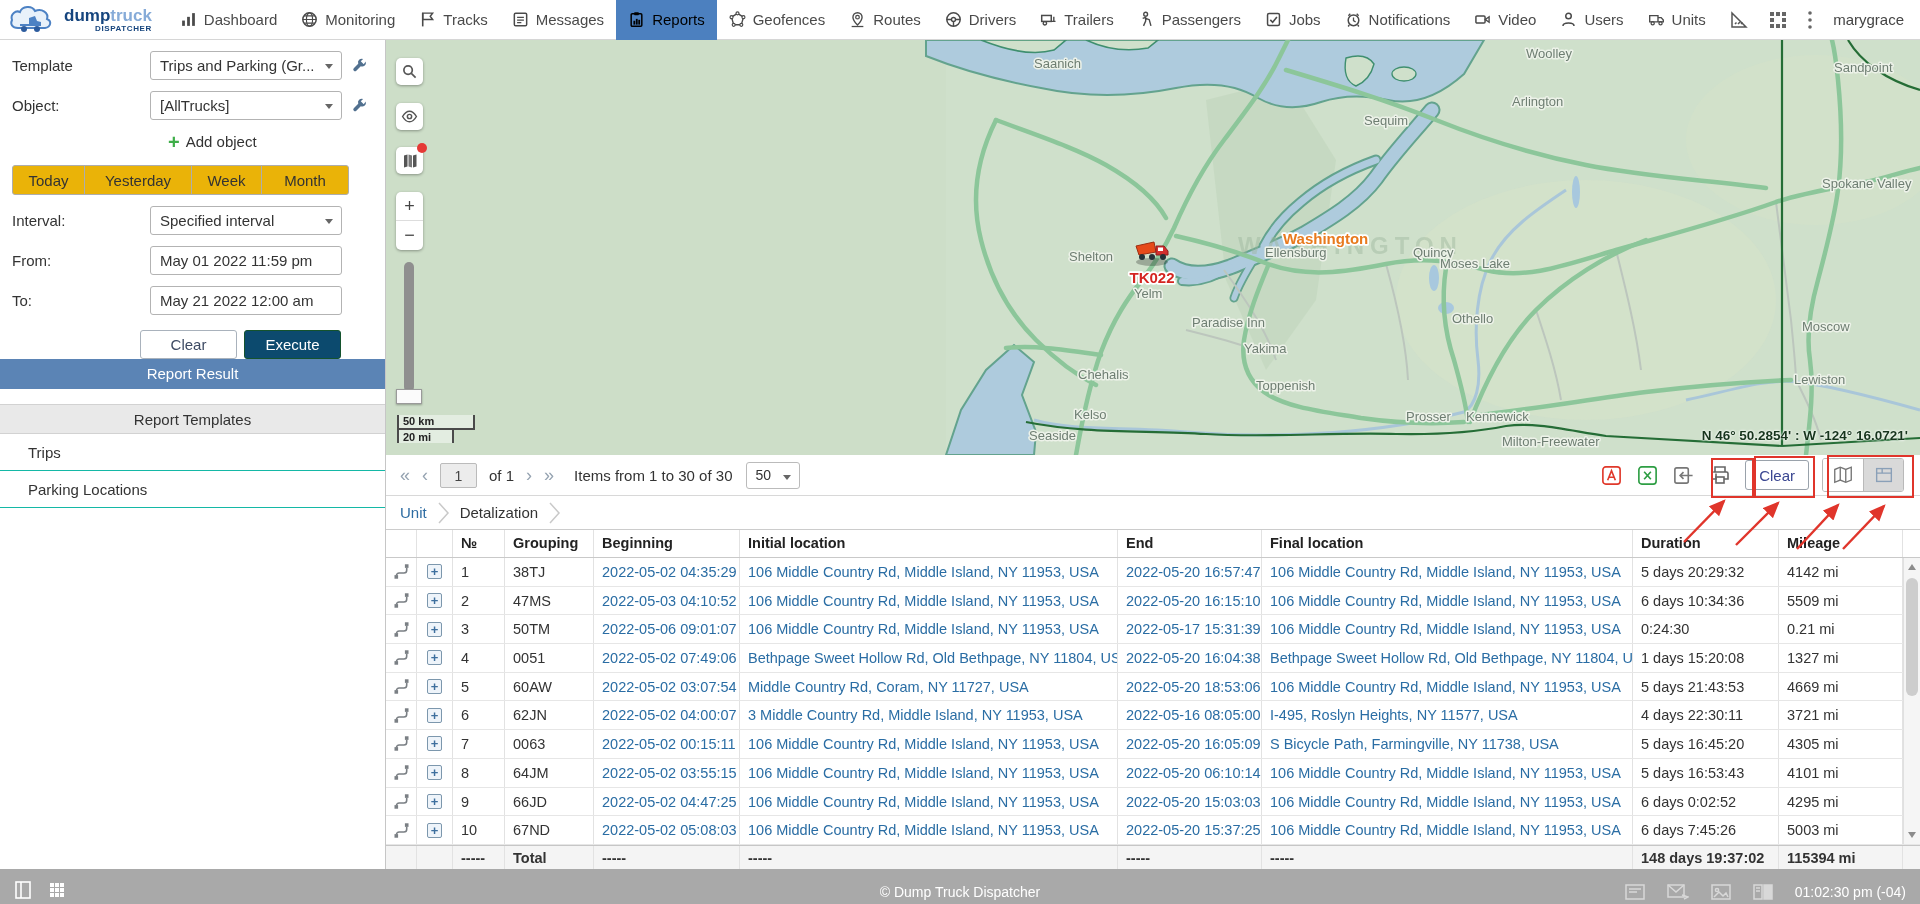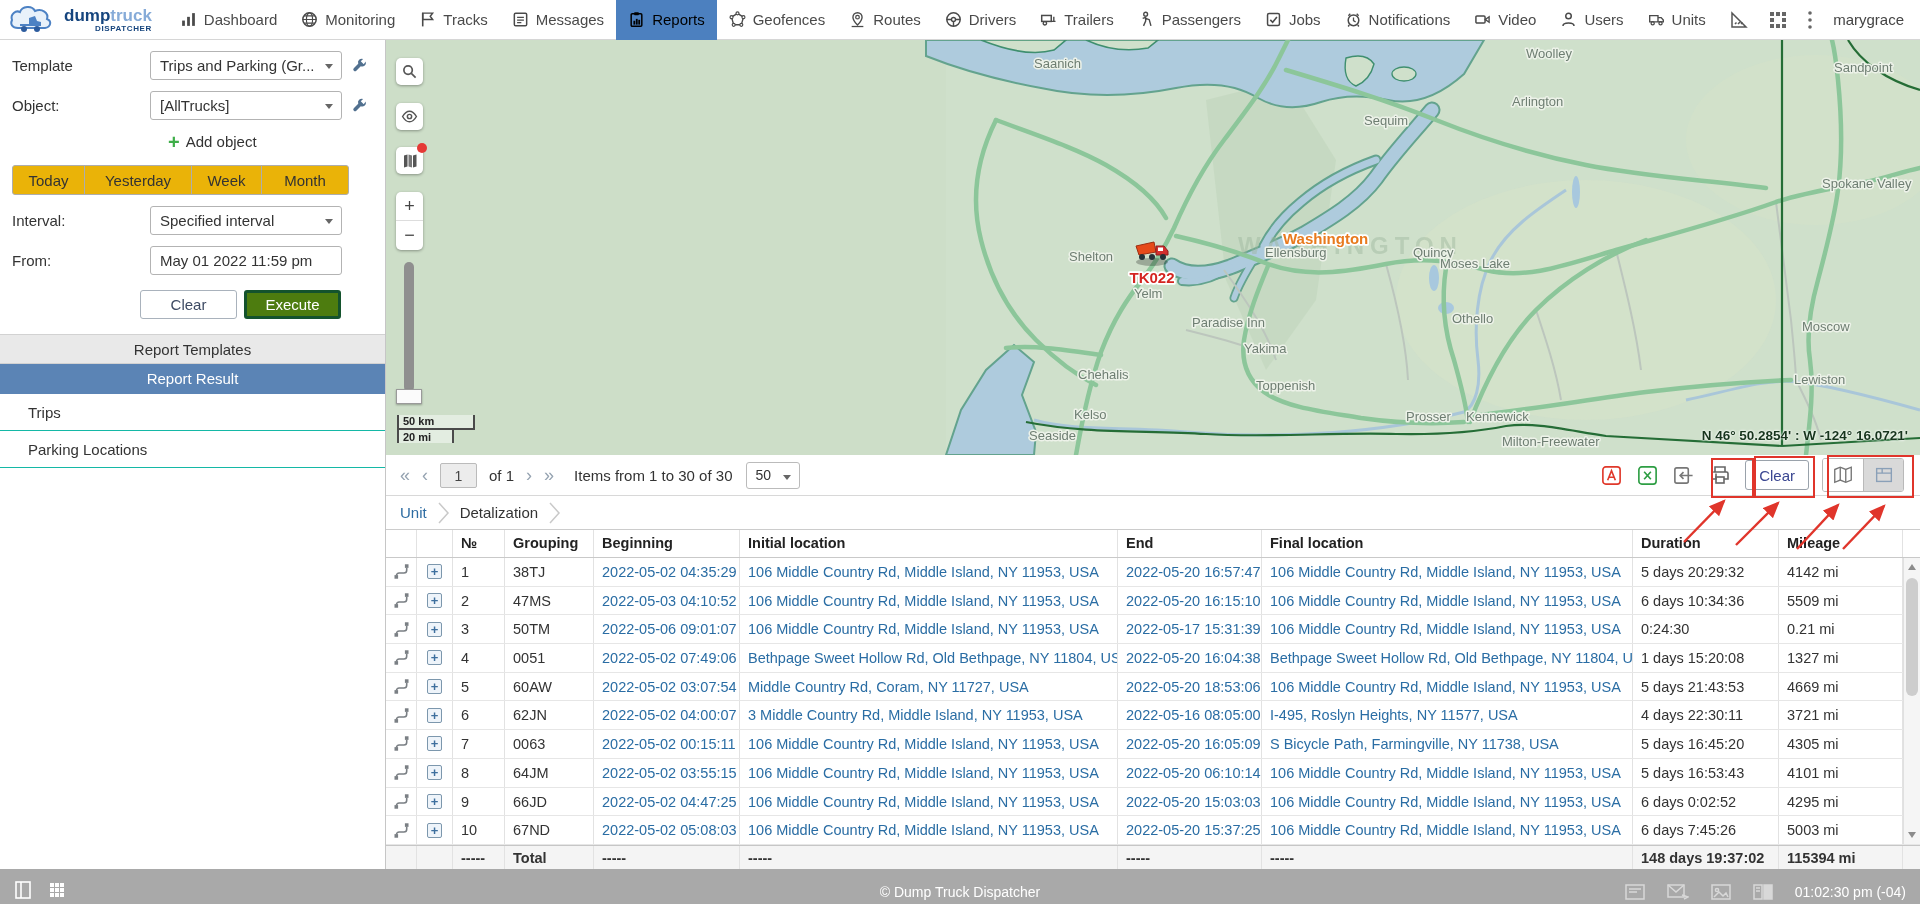--- a/index.html
+++ b/index.html
@@ -30,21 +30,21 @@
   .wrench{margin-left:9px;display:flex;cursor:pointer}
   .add-object{margin:13px 0 0 168px;display:flex;align-items:center;gap:6px;cursor:pointer}
   .add-object .plus{color:#3fae49;font-size:20px;font-weight:bold;line-height:16px}
   .range-group{display:flex;margin:15px 12px 0 12px}
   .range-btn{height:30px;border:1px solid #adadad;background:#eab308;color:#333;font-size:15px;display:flex;align-items:center;justify-content:center;margin-left:-1px;cursor:pointer}
   .range-btn:first-child{margin-left:0;border-radius:3px 0 0 3px}
   .range-btn:last-child{border-radius:0 3px 3px 0}
   .action-row{display:flex;justify-content:flex-end;gap:7px;margin:15px 44px 0 0}
   .btn{height:29px;width:97px;border-radius:3px;font-size:15px;display:flex;align-items:center;justify-content:center;cursor:pointer}
   .btn.ghost{border:1px solid #a9b2bc;background:#fff;color:#3d4a63}
-  .btn.primary{border:3px solid #14532d;background:#4d7c0f;color:#fff}
+  .btn.primary{border:1px solid #14532d;background:#0c4a6e;color:#fff}
   .section-band{height:30px;line-height:29px;text-align:center;background:#e9e9e9;border-top:1px solid #d2d2d2;border-bottom:1px solid #d2d2d2;color:#333;margin-top:15px;cursor:pointer}
   .section-band.active{background:#5b84b5;border-color:#5b84b5;color:#fff;margin-top:0;border-top:none}
   .side-item{height:37px;line-height:37px;padding-left:28px;border-bottom:1px solid #14b8a6;cursor:pointer}
   
   .map{height:415px;position:relative;overflow:hidden;background:#cfe0cb}
   .map svg.geo{position:absolute;left:0;top:0}
   .map-btn{position:absolute;left:10px;width:27px;height:27px;background:#fff;border:none;border-radius:5px;box-shadow:0 1px 3px rgba(0,0,0,.35);display:flex;align-items:center;justify-content:center;color:#555;cursor:pointer;z-index:5}
   .map-btn.search{top:18px}.map-btn.eye{top:63px}.map-btn.layers{top:107px}
   .reddot{position:absolute;right:-4px;top:-4px;width:10px;height:10px;border-radius:50%;background:#e53935}
   .zoomgroup{position:absolute;left:10px;top:152px;width:27px;background:#fff;border-radius:5px;box-shadow:0 1px 3px rgba(0,0,0,.35);z-index:5}
@@ -341,26 +341,30 @@
       <span class="lbl">Interval:</span>
       <span class="combo">
           <span>Specified interval</span>
           <span class="caret"></span>
         </span>
     </div>
     <div class="form-row">
       <span class="lbl">From:</span>
       <span class="tinput">May 01 2022 11:59 pm</span>
     </div>
+    <div class="form-row">
+      <span class="lbl">To:</span>
+      <span class="tinput">May 21 2022 12:00 am</span>
+    </div>
     <div class="action-row">
       <span class="btn ghost">Clear</span>
       <span class="btn primary">Execute</span>
     </div>
+    <div class="section-band active">Report Result</div>
     <div class="section-band">Report Templates</div>
-    <div class="section-band active">Report Result</div>
     <div id="result-items">
         <div class="side-item">Trips</div>
         <div class="side-item">Parking Locations</div>
       </div>
   </div>
 
   <div class="content">
 
     <div class="map">
       <svg class="geo" width="1534" height="415" viewBox="0 0 1534 415">

